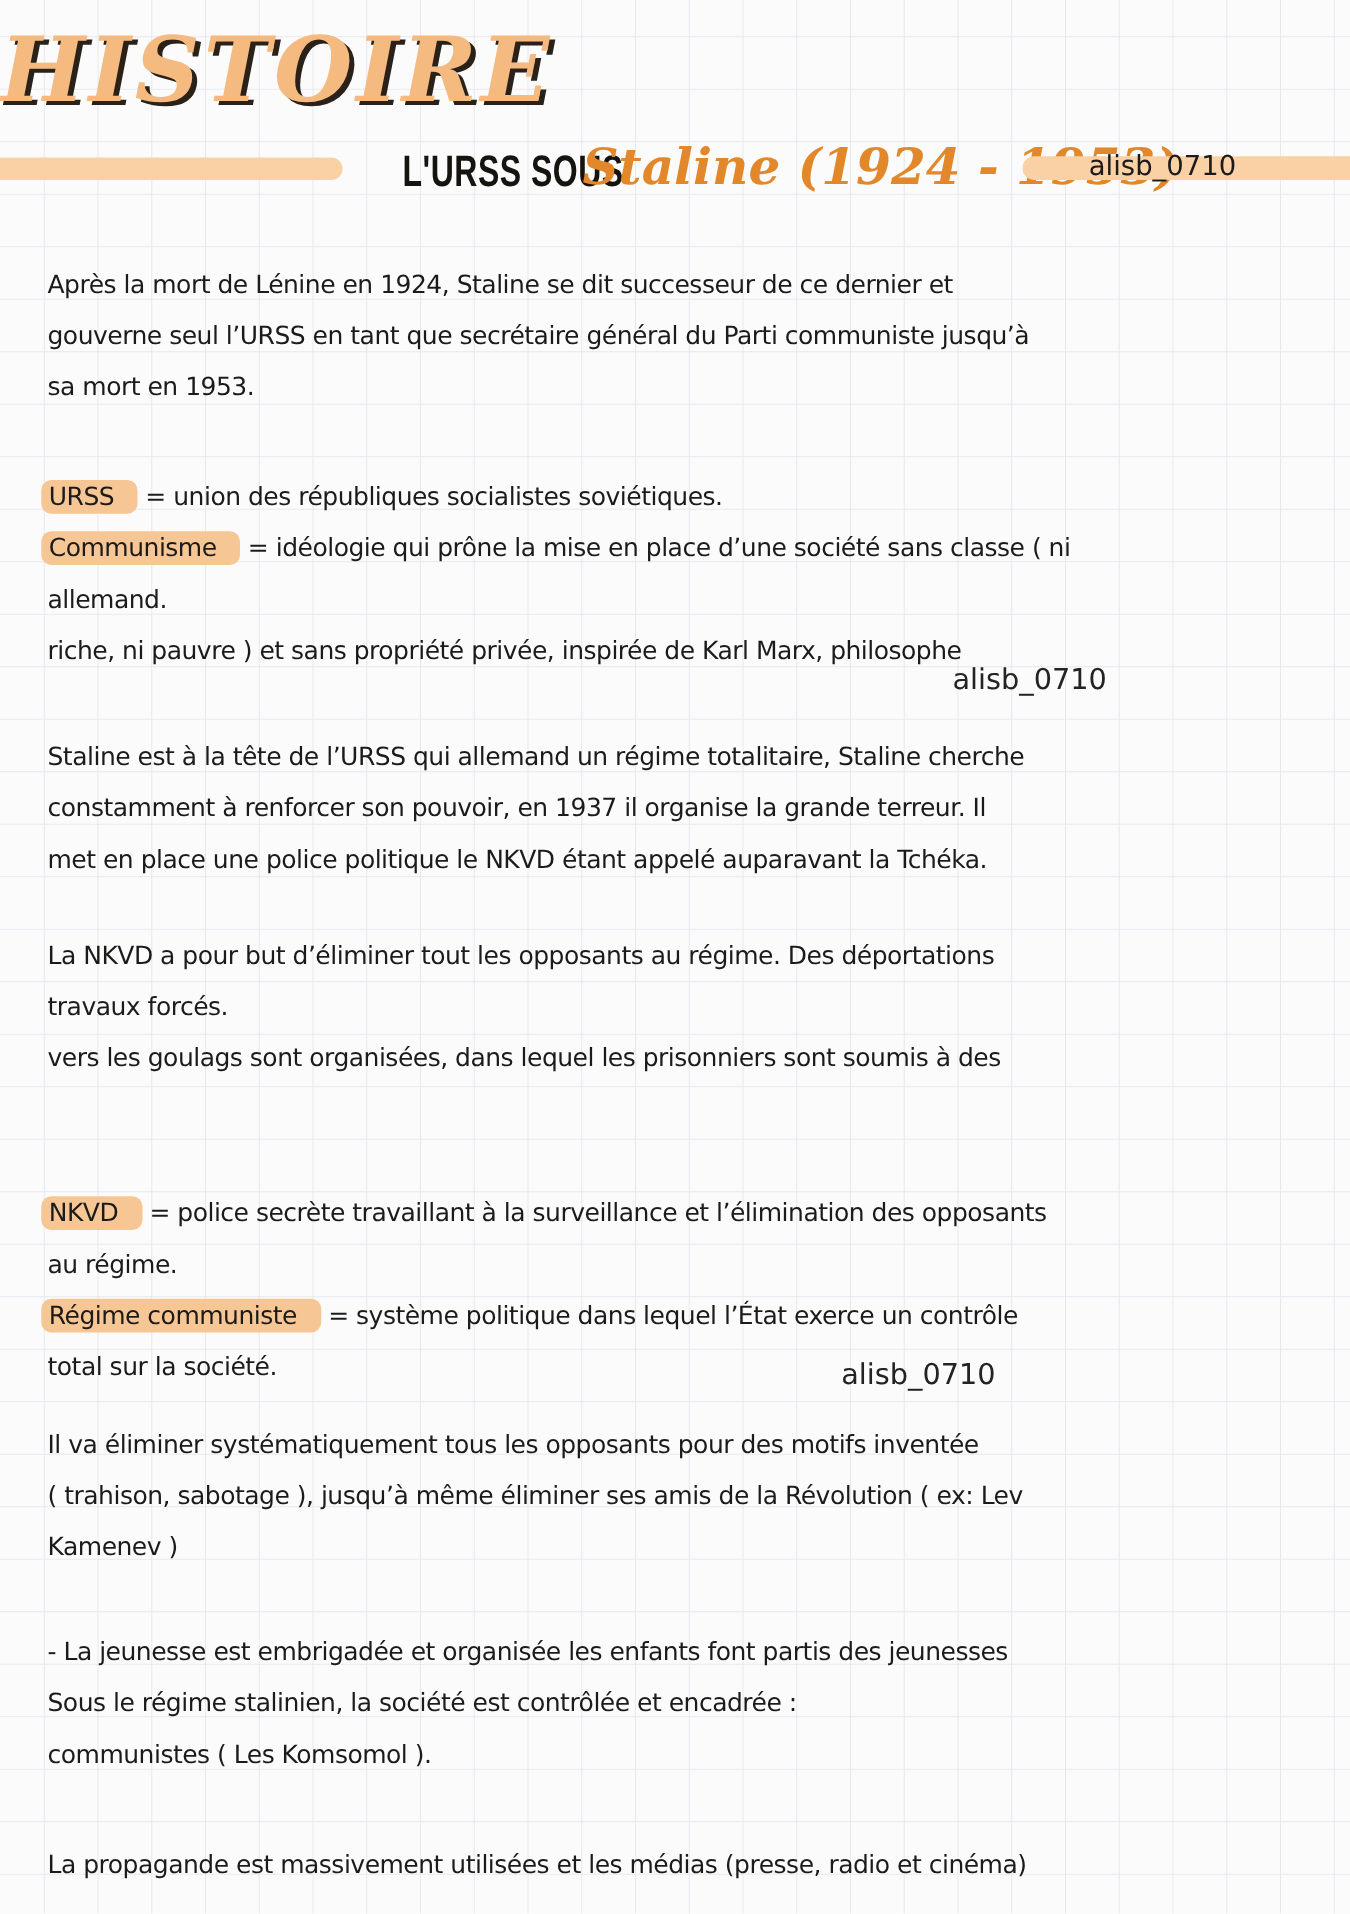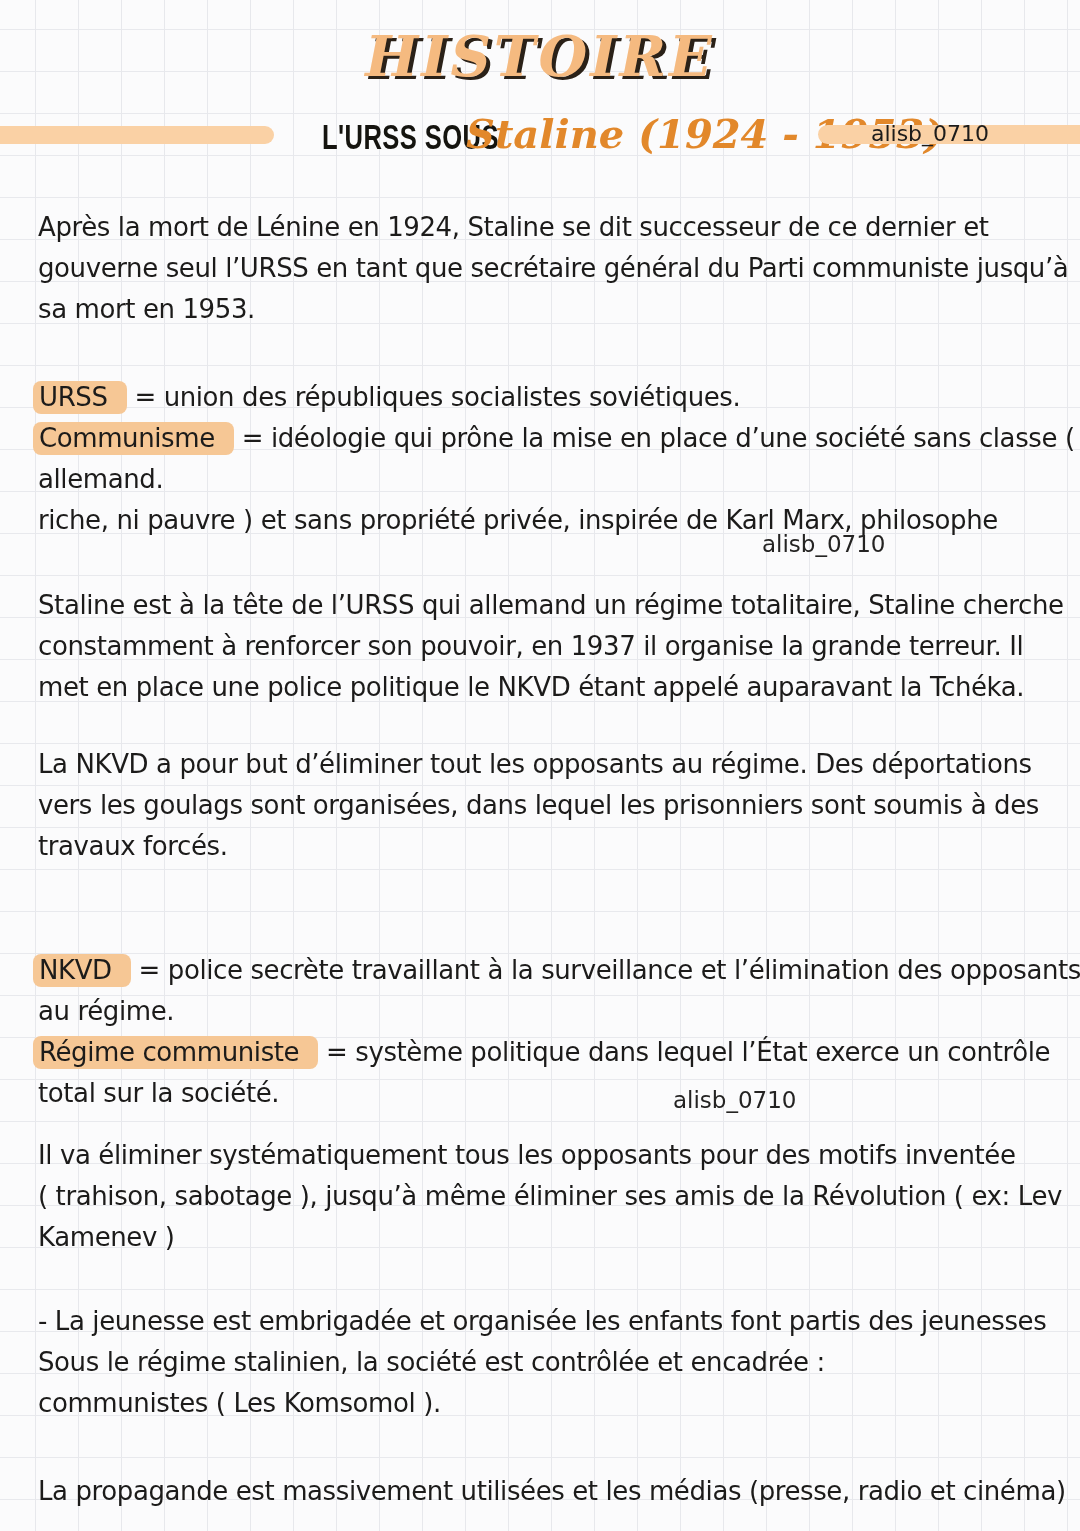--- a/index.html
+++ b/index.html
@@ -12,24 +12,24 @@
     background-color:#FBFBFC;
     background-image:
       linear-gradient(to right,#E7E8EC 1px,transparent 1px),
       linear-gradient(to bottom,#E8E9ED 1px,transparent 1px);
     background-size:43px 42px;
     background-position:35px 29px;
   }
   
   .title{
     position:absolute;top:0;left:0;right:0;
-    text-align:center;
+    text-align:left;
     font-family:"DejaVu Serif",serif;
     font-style:italic;font-weight:bold;
-    font-size:56px;line-height:112px;
+    font-size:72px;line-height:112px;
     letter-spacing:3px;
     color:#F5BA80;
     text-shadow:4px 3px 0 #2A2118;
   }
   .bar-left{
     position:absolute;top:126px;left:0;
     width:274px;height:18px;
     background:#FAD1A5;
     border-radius:0 10px 10px 0;
   }
@@ -53,21 +53,21 @@
     border-radius:10px 0 0 10px;
   }
   .pill-text{
     position:absolute;top:121px;left:830px;width:200px;
     text-align:center;font-size:22px;color:#1c1b1a;white-space:pre;
   }
   
   .block{position:absolute;left:38px;right:20px;}
   .line{
     white-space:pre;
-    font-size:26px;line-height:41px;
+    font-size:20px;line-height:41px;
     letter-spacing:-0.4px;
   }
   .hl{
     background:#F6C795;
     border-radius:8px;
     padding:1px 19px 2px 6px;
     margin-left:-5px;
   }
   .wm{
     position:absolute;
@@ -103,22 +103,22 @@
   <div class="wm" style="top:531px;left:762px">alisb_0710</div>
 
   <div class="block" style="top:585px">
     <div class="line">Staline est à la tête de l’URSS qui allemand un régime totalitaire, Staline cherche</div>
     <div class="line">constamment à renforcer son pouvoir, en 1937 il organise la grande terreur. Il</div>
     <div class="line">met en place une police politique le NKVD étant appelé auparavant la Tchéka.</div>
   </div>
 
   <div class="block" style="top:744px">
     <div class="line">La NKVD a pour but d’éliminer tout les opposants au régime. Des déportations</div>
+    <div class="line">travaux forcés.</div>
     <div class="line">vers les goulags sont organisées, dans lequel les prisonniers sont soumis à des</div>
-    <div class="line">travaux forcés.</div>
   </div>
 
   <div class="block" style="top:950px">
     <div class="line"><span class="hl">NKVD</span><span> = police secrète travaillant à la surveillance et l’élimination des opposants</span></div>
     <div class="line">au régime.</div>
     <div class="line"><span class="hl">Régime communiste</span><span> = système politique dans lequel l’État exerce un contrôle</span></div>
     <div class="line">total sur la société.</div>
   </div>
 
   <div class="wm" style="top:1087px;left:673px">alisb_0710</div>

